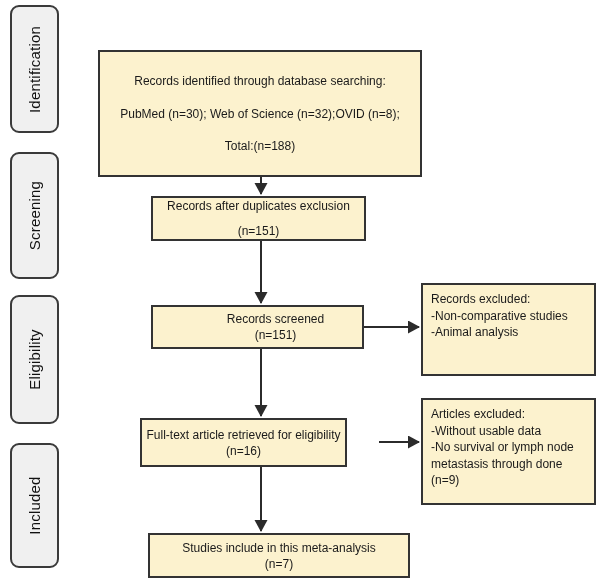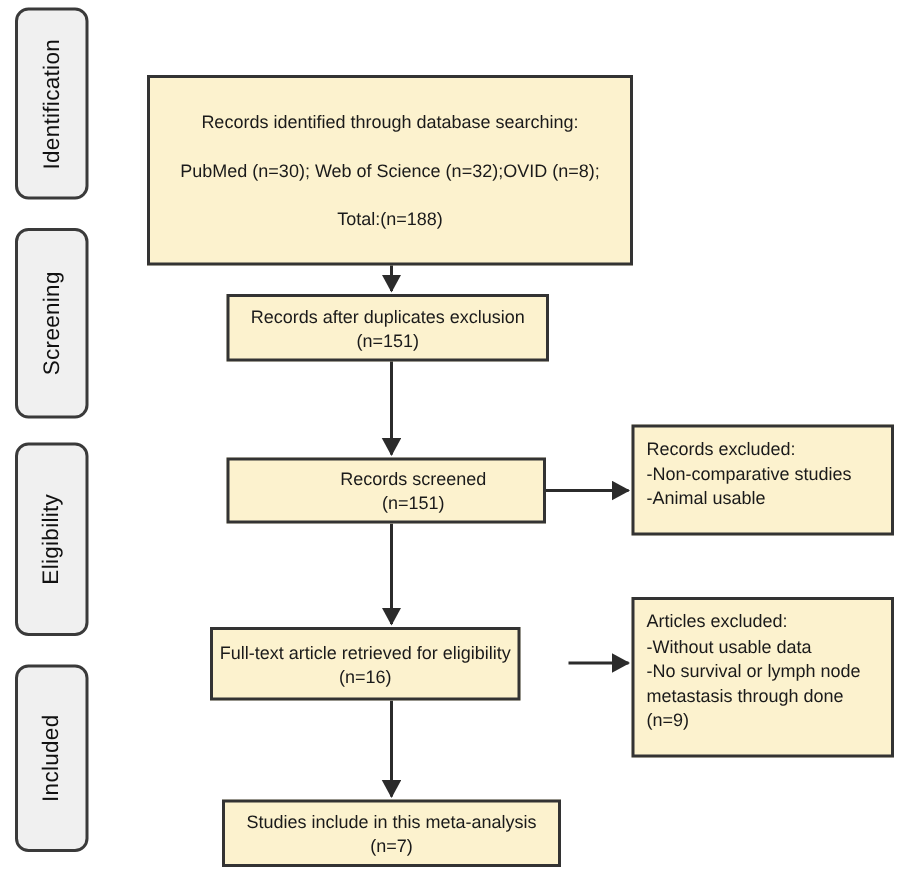--- a/index.html
+++ b/index.html
@@ -96,44 +96,44 @@
   <div class="stage-box" style="left:10px; top:443px; height:125px;">
     <span class="vtext">Included</span>
   </div>
 
   <div class="flow-box multi" style="left:98px; top:6px; width:324px; height:127px;margin-top:44px;">
     <div>Records identified through database searching:</div>
     <div>PubMed (n=30); Web of Science (n=32);OVID (n=8);</div>
     <div>Total:(n=188)</div>
   </div>
 
-  <div class="flow-box" style="left:151px; top:196px; width:215px; height:45px;">
+  <div class="flow-box" style="left:151px; top:196px; width:215px; height:45px;justify-content:space-between;">
     <div>Records after duplicates exclusion</div>
     <div>(n=151)</div>
   </div>
 
   <div class="flow-box" style="left:151px; top:305px; width:213px; height:44px;padding-left:36px;">
     <div>Records screened</div>
     <div>(n=151)</div>
   </div>
 
   <div class="flow-box" style="left:140px; top:418px; width:207px; height:49px;">
     <div>Full-text article retrieved for eligibility</div>
     <div>(n=16)</div>
   </div>
 
-  <div class="flow-box" style="left:148px; top:533px; width:226px; height:45px;">
+  <div class="flow-box" style="left:148px; top:533px; width:262px; height:45px;">
     <div>Studies include in this meta-analysis</div>
     <div>(n=7)</div>
   </div>
 
-  <div class="side-box" style="left:421px; top:283px; width:175px; height:74px;">
+  <div class="side-box" style="left:421px; top:283px; width:175px; height:93px;">
     <div>Records excluded:</div>
     <div>-Non-comparative studies</div>
-    <div>-Animal usable</div>
+    <div>-Animal analysis</div>
   </div>
 
   <div class="side-box" style="left:421px; top:398px; width:175px; height:107px;">
     <div>Articles excluded:</div>
     <div>-Without usable data</div>
     <div>-No survival or lymph node metastasis through done</div>
     <div>(n=9)</div>
   </div>
 
 </div>

